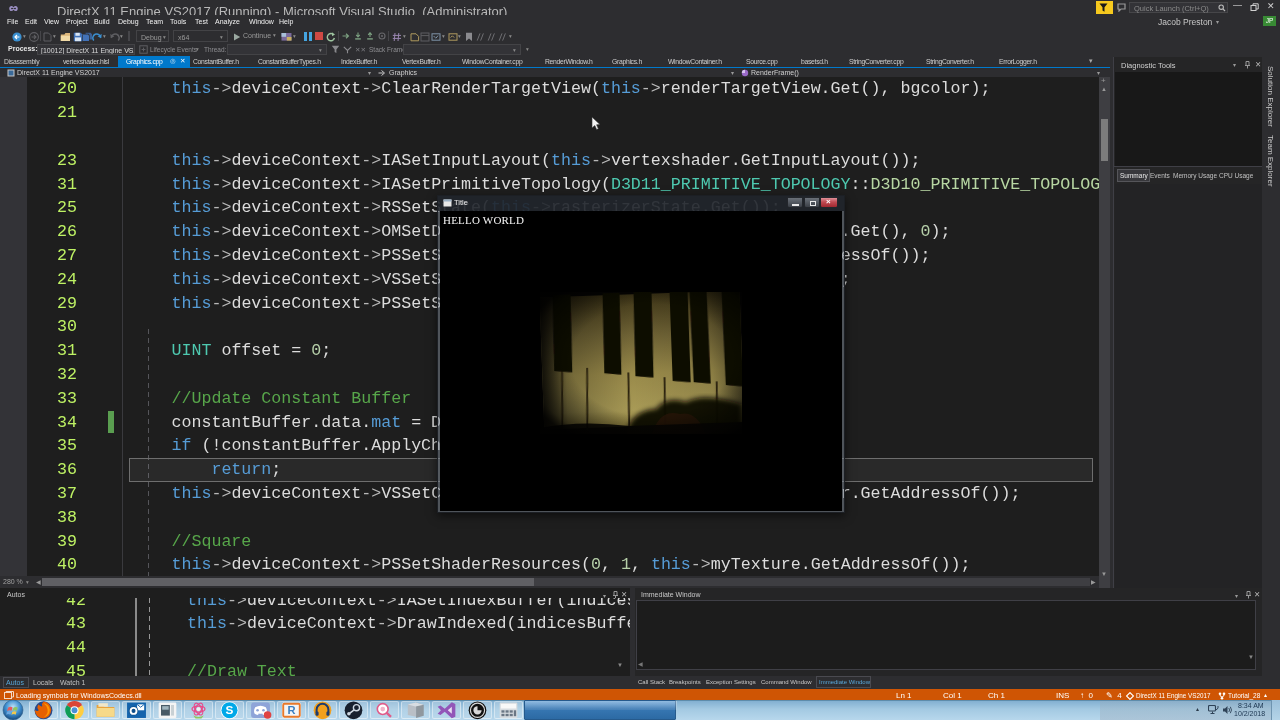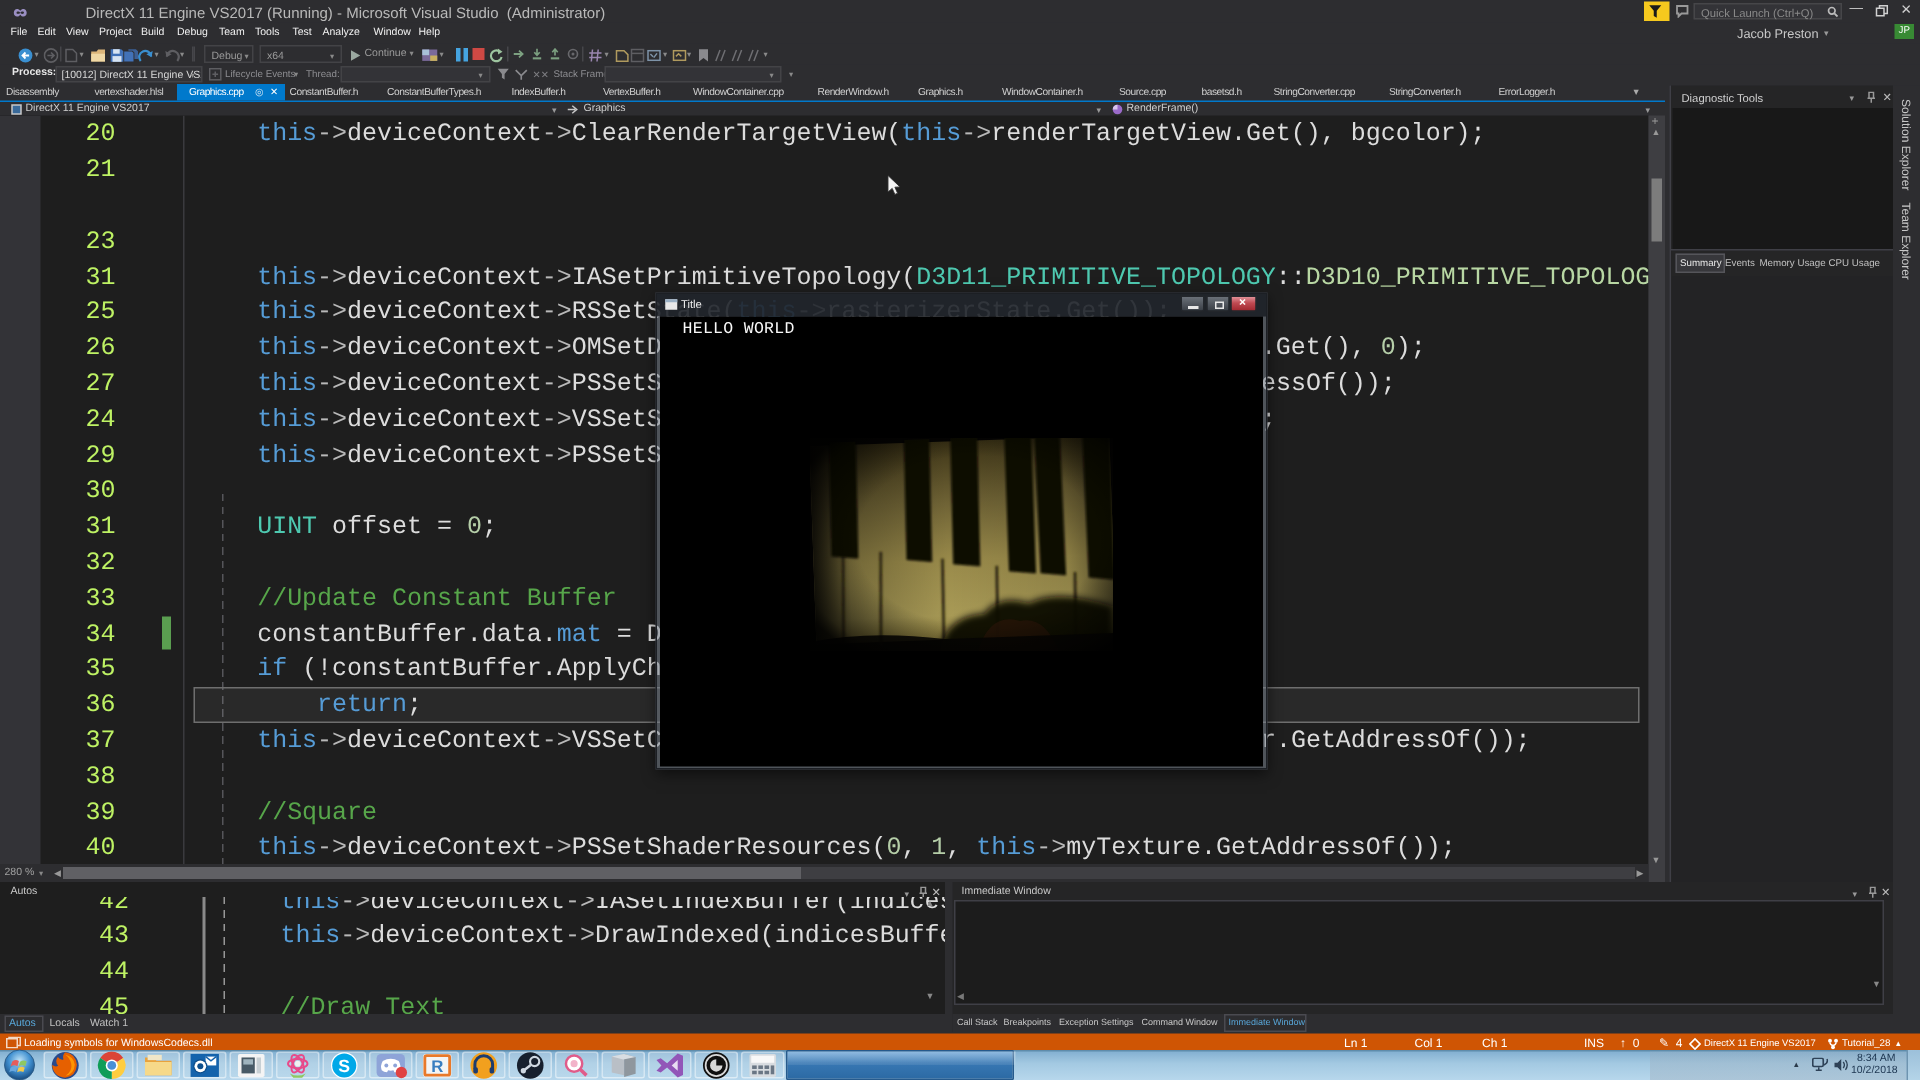--- a/index.html
+++ b/index.html
@@ -43,21 +43,21 @@
   
   #popup { left:437px; top:195px; width:408px; height:318px; }
 </style>
 </head>
 <body>
 <div id="page">
   <div class="abs" id="titlebar">
     <svg class="abs" style="left:8px;top:3px" width="11" height="11" viewBox="0 0 11 11">
         <path d="M5.5 4.2 C4.2 2.2 1.2 2.6 1.2 5.5 C1.2 8.4 4.2 8.8 5.5 6.8 C6.8 8.8 9.8 8.4 9.8 5.5 C9.8 2.6 6.8 2.2 5.5 4.2 Z M5.5 5.5 C4.8 6.6 3 6.5 3 5.5 C3 4.5 4.8 4.4 5.5 5.5 Z M5.5 5.5 C6.2 4.4 8 4.5 8 5.5 C8 6.5 6.2 6.6 5.5 5.5 Z" fill="#9a8fc2" fill-rule="evenodd"></path>
       </svg>
-    <span class="abs" style="left:57px;top:4px;font-size:10px;color:#b9b9b9">DirectX 11 Engine VS2017 (Running) - Microsoft Visual Studio&nbsp;&nbsp;(Administrator)</span>
+    <span class="abs" style="left:57px;top:4px;font-size:13px;color:#b9b9b9">DirectX 11 Engine VS2017 (Running) - Microsoft Visual Studio&nbsp;&nbsp;(Administrator)</span>
     <div class="abs" style="left:1096px;top:1px;width:17px;height:13px;background:#f6c91e">
       <svg class="abs" style="left:3px;top:2px" width="11" height="10" viewBox="0 0 11 10">
           <path d="M0.5 0.5 H8.5 L5.5 4.2 V8.8 L3.5 7.6 V4.2 Z" fill="#1a1a1a"></path>
         </svg>
     </div>
     <svg class="abs" style="left:1117px;top:3px" width="11" height="9" viewBox="0 0 11 9">
         <path d="M1 1 h7 v5 h-4 l-2 2 v-2 h-1 z" fill="none" stroke="#9a9a9a" stroke-width="1.2"></path>
       </svg>
     <div class="abs" style="left:1129px;top:2px;width:99px;height:11px;background:#333337;border:1px solid #464649">
       <span class="abs" style="left:4px;top:1px;font-size:7.5px;color:#8a8a8a">Quick Launch (Ctrl+Q)</span>
@@ -280,21 +280,21 @@
     <span class="abs" style="left:1097px;top:1px;font-size:6px;color:#999">▾</span>
   </div>
   <div class="abs" id="editor">
     <div class="abs" style="left:0;top:0;width:27px;height:499px;background:#333337"></div>
     <div class="abs" style="left:122px;top:0;width:1px;height:499px;background:#3a3a3e"></div>
     <div class="abs" style="left:148px;top:252px;width:1px;height:247px;background-image:repeating-linear-gradient(#55555a 0 5px,transparent 5px 9px)"></div>
     <div class="abs" style="left:108px;top:334px;width:6px;height:22px;background:#5a9e50"></div>
     <div class="abs" style="left:129px;top:381.2px;width:964px;height:23.8px;border:1px solid #6e6e6e;background:rgba(255,255,255,0.05)"></div>
     <div class="ln" style="top:0.4px"><span class="num">20</span><span class="code">    <span class="k">this</span><span class="o">-&gt;</span>deviceContext<span class="o">-&gt;</span>ClearRenderTargetView(<span class="k">this</span><span class="o">-&gt;</span>renderTargetView.Get(), bgcolor);</span></div>
     <div class="ln" style="top:24.2px"><span class="num">21</span></div>
-    <div class="ln" style="top:71.8px"><span class="num">23</span></div>
+    <div class="ln" style="top:71.8px"><span class="num">23</span><span class="code">    <span class="k">this</span><span class="o">-&gt;</span>deviceContext<span class="o">-&gt;</span>IASetInputLayout(<span class="k">this</span><span class="o">-&gt;</span>vertexshader.GetInputLayout());</span></div>
     <div class="ln" style="top:95.6px"><span class="num">31</span><span class="code">    <span class="k">this</span><span class="o">-&gt;</span>deviceContext<span class="o">-&gt;</span>IASetPrimitiveTopology(<span class="t">D3D11_PRIMITIVE_TOPOLOGY</span>::<span class="e">D3D10_PRIMITIVE_TOPOLOGY_TRIANGLELIST</span>);</span></div>
     <div class="ln" style="top:119.4px"><span class="num">25</span><span class="code">    <span class="k">this</span><span class="o">-&gt;</span>deviceContext<span class="o">-&gt;</span>RSSetState(<span class="k">this</span><span class="o">-&gt;</span>rasterizerState.Get());</span></div>
     <div class="ln" style="top:143.2px"><span class="num">26</span><span class="code">    <span class="k">this</span><span class="o">-&gt;</span>deviceContext<span class="o">-&gt;</span>OMSetDepthStencilState(<span class="k">this</span><span class="o">-&gt;</span>depthStencilState.Get(), <span class="n">0</span>);</span></div>
     <div class="ln" style="top:167px"><span class="num">27</span><span class="code">    <span class="k">this</span><span class="o">-&gt;</span>deviceContext<span class="o">-&gt;</span>PSSetSamplers(<span class="n">0</span>, <span class="n">1</span>, <span class="k">this</span><span class="o">-&gt;</span>samplerState.GetAddressOf());</span></div>
     <div class="ln" style="top:190.8px"><span class="num">24</span><span class="code">    <span class="k">this</span><span class="o">-&gt;</span>deviceContext<span class="o">-&gt;</span>VSSetShader(vertexshader.GetShader(), <span class="k">NULL</span>, <span class="n">0</span>);</span></div>
     <div class="ln" style="top:214.6px"><span class="num">29</span><span class="code">    <span class="k">this</span><span class="o">-&gt;</span>deviceContext<span class="o">-&gt;</span>PSSetShader(pixelshader.GetShader(), <span class="k">NULL</span>, <span class="n">0</span>);</span></div>
     <div class="ln" style="top:238.4px"><span class="num">30</span></div>
     <div class="ln" style="top:262.2px"><span class="num">31</span><span class="code">    <span class="t">UINT</span> offset = <span class="n">0</span>;</span></div>
     <div class="ln" style="top:286px"><span class="num">32</span></div>
     <div class="ln" style="top:309.8px"><span class="num">33</span><span class="code">    <span class="c">//Update Constant Buffer</span></span></div>
@@ -562,21 +562,21 @@
         <div class="abs" style="left:4px;top:6px;width:7px;height:2px;background:#e8e8e8"></div>
       </div>
     <div class="abs" style="left:367px;top:2px;width:16px;height:11px;background:linear-gradient(#6a7078,#3a3f46);border:1px solid #23262b;border-radius:0 0 2px 2px">
         <div class="abs" style="left:4.5px;top:2.5px;width:6px;height:5px;border:1px solid #e8e8e8"></div>
       </div>
     <div class="abs" style="left:383px;top:2px;width:18px;height:11px;background:linear-gradient(#e09098,#c04a52 45%,#a22830);border:1px solid #23262b;border-radius:0 0 2px 2px">
         <span class="abs" style="left:5px;top:-1px;font-size:8px;color:#fff;font-weight:bold">×</span>
       </div>
 
     <div class="abs" style="left:3px;top:16px;width:402px;height:300px;background:#000"></div>
-    <span class="abs" style="left:18px;top:19px;font-size:11px;letter-spacing:0.2px;color:#f8f8f8;font-family:Liberation Mono, monospace">HELLO WORLD</span>
+    <span class="abs" style="left:6px;top:19px;font-size:11px;letter-spacing:0.2px;color:#f8f8f8;font-family:Liberation Serif, serif">HELLO WORLD</span>
 
     <svg class="abs" style="left:103px;top:97px" width="202" height="142" viewBox="0 0 202 142">
       <defs>
         <linearGradient id="keyv" x1="0" y1="0" x2="0" y2="1">
             <stop offset="0%" stop-color="#3e3517"></stop>
             <stop offset="30%" stop-color="#6d6134"></stop>
             <stop offset="60%" stop-color="#998a4a"></stop>
             <stop offset="88%" stop-color="#a89a56"></stop>
             <stop offset="100%" stop-color="#8c7e3e"></stop>
           </linearGradient>

